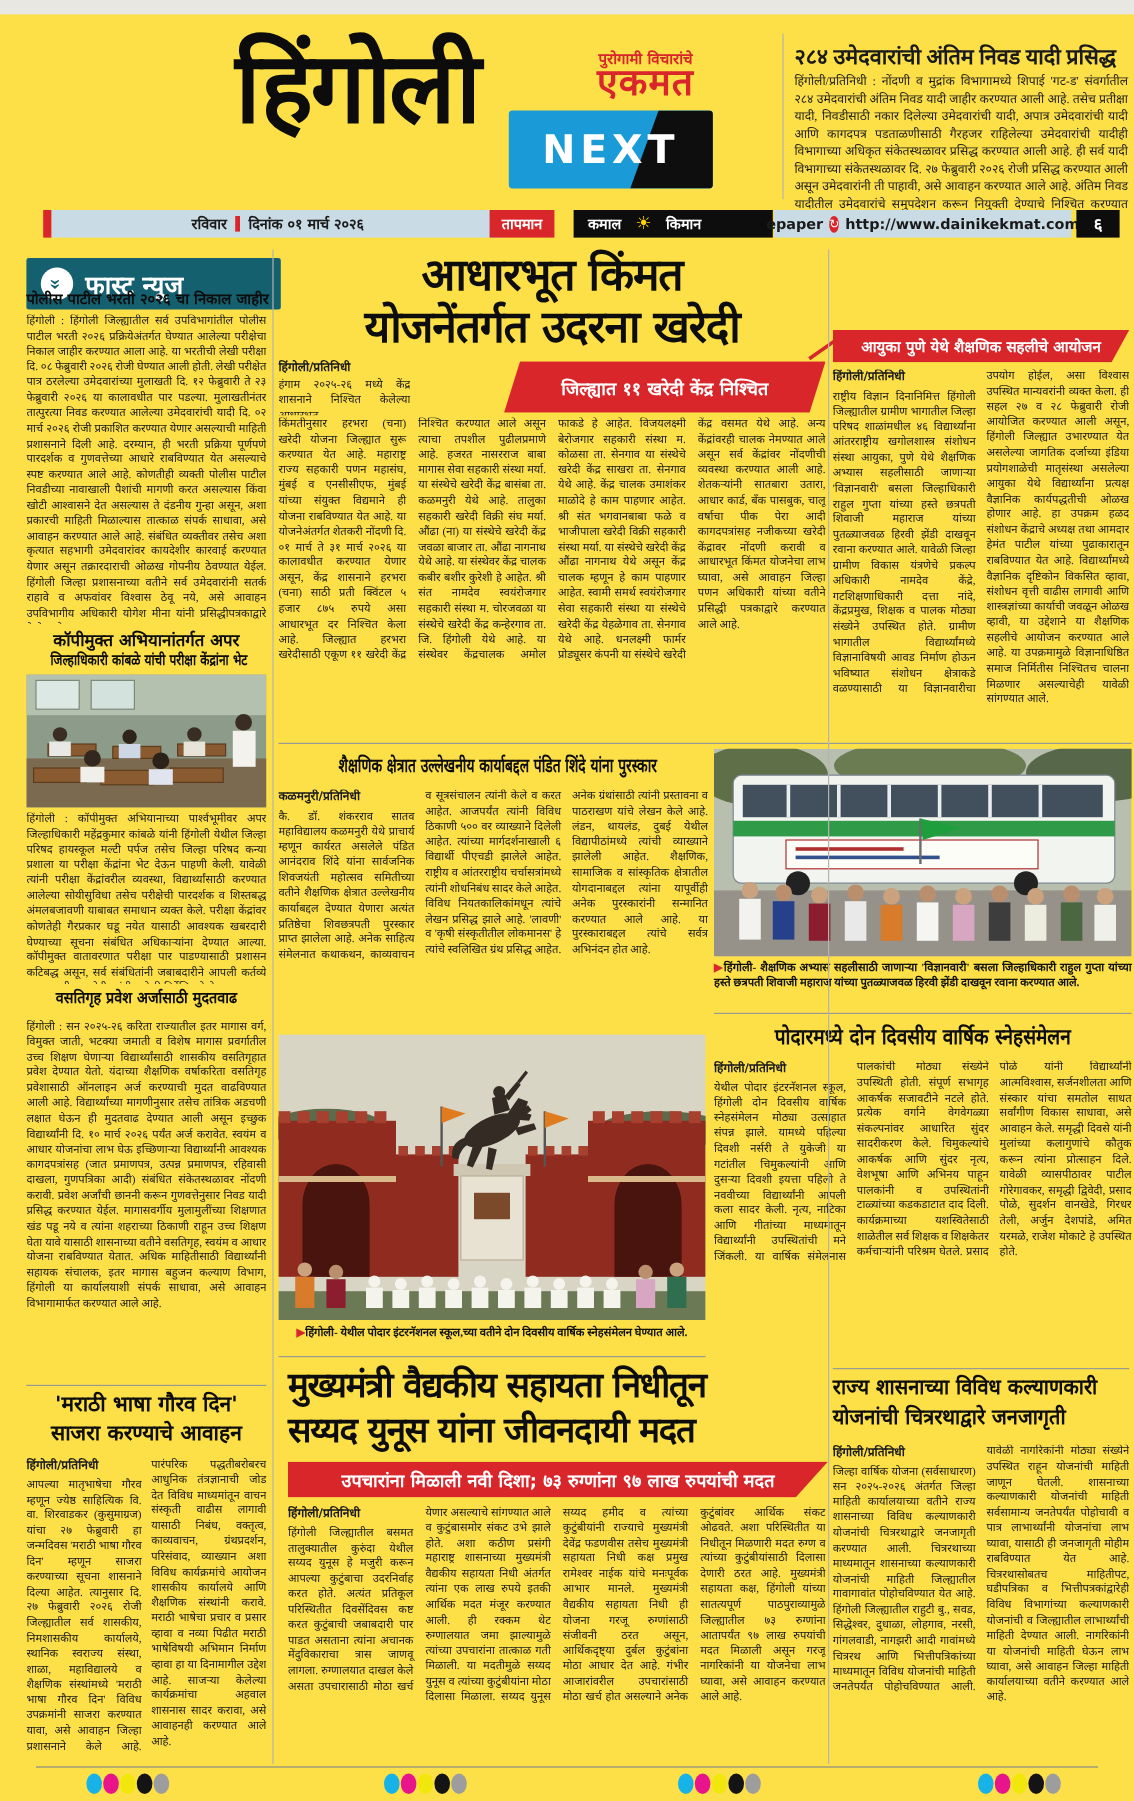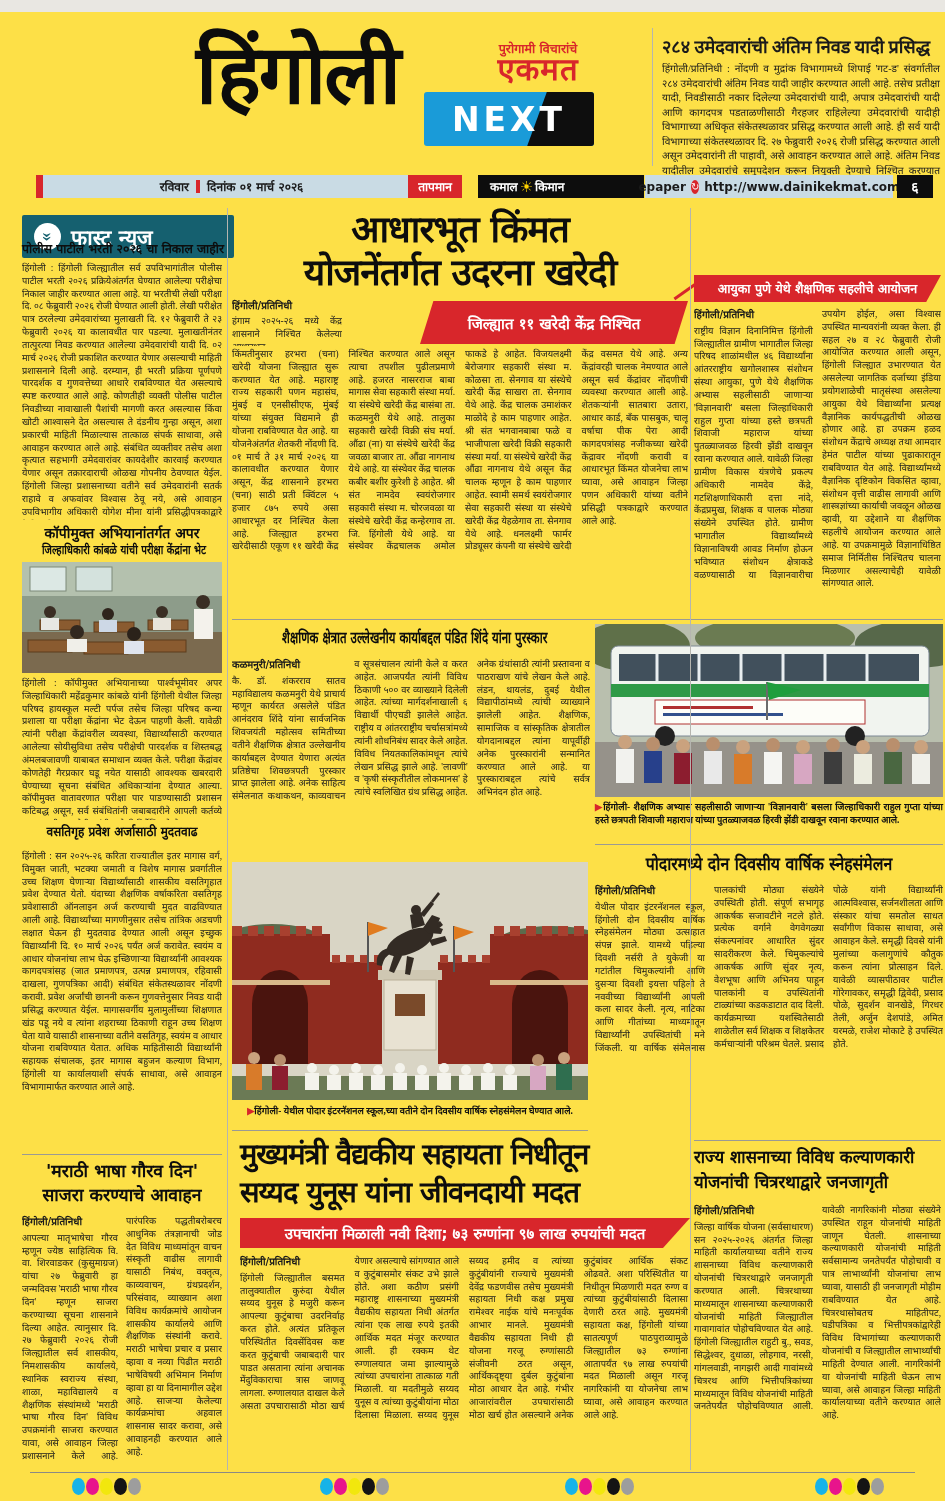--- a/index.html
+++ b/index.html
@@ -14,21 +14,21 @@
   .brand{font-family:"DejaVu Sans",sans-serif;color:#d8262b;font-weight:800;font-size:31px;text-align:center;line-height:1;letter-spacing:1px;}
   .next-box{background:#1a9bd8;border-radius:3px;overflow:hidden;display:flex;align-items:center;justify-content:center;}
   .next-box::after{content:"";position:absolute;right:-14px;top:0;bottom:0;width:42%;background:#0e0e0e;transform:skewX(-20deg);}
   .next-txt{position:relative;z-index:2;color:#fff;font-family:"DejaVu Sans",sans-serif;font-weight:800;font-size:33px;letter-spacing:4px;}
   
   .notice-h{font-weight:700;font-size:18px;margin-bottom:4px;}
   .notice-b{font-size:10.2px;line-height:1.43;text-align:justify;}
   
   .datebar-bg{background:#c9dbe4;}
   .db-txt{font-family:"DejaVu Sans",sans-serif;font-weight:700;font-size:12px;}
-  .blackbar{background:#0d0d0d;color:#fff;display:flex;align-items:center;gap:2px;padding:0 12px;}
+  .blackbar{background:#0d0d0d;color:#fff;display:flex;align-items:center;gap:12px;padding:0 12px;}
   .redbox{background:#d8262b;color:#fff;display:flex;align-items:center;justify-content:center;}
   
   .fastnews{background:#15606f;color:#fff;display:flex;align-items:center;gap:10px;padding:0 12px;border-radius:2px;}
   .fastnews .lbl{font-family:"DejaVu Sans",sans-serif;font-weight:800;font-size:21px;}
   .fn-icon{width:27px;height:27px;border-radius:50%;background:#fff;color:#15606f;display:flex;align-items:center;justify-content:center;
            font-weight:800;font-size:18px;}
   .fn-icon span{transform:rotate(90deg);display:block;line-height:1;}
   .ribbon{background:#d8262b;color:#fff;display:flex;align-items:center;justify-content:center;
           font-family:"DejaVu Sans",sans-serif;font-weight:700;}
   
@@ -45,21 +45,21 @@
   .dc{background:#17b3e8;} .dm{background:#e8148c;} .dy{background:#f2e70d;} .dk{background:#141414;} .dg{background:#9d9d9d;}
 </style>
 </head>
 <body>
 
 <div class="page">
 
   <div class="abs city" style="left:196px;top:20px;width:240px;">हिंगोली</div>
   <div class="abs tagline" style="left:478px;top:28px;width:120px;">पुरोगामी विचारांचे</div>
   <div class="abs brand" style="left:476px;top:42px;width:124px;">एकमत</div>
-  <div class="abs next-box" style="left:424px;top:80px;width:170px;height:54px;">
+  <div class="abs next-box" style="left:424px;top:80px;width:170px;height:65px;">
     <span class="next-txt">NEXT</span>
   </div>
   <div class="rule-v" style="left:652px;top:16px;height:138px;"></div>
 
   <div class="abs" style="left:662px;top:22px;width:278px;">
     <div class="notice-h">२८४ उमेदवारांची अंतिम निवड यादी प्रसिद्ध</div>
     <div class="notice-b">हिंगोली/प्रतिनिधी : नोंदणी व मुद्रांक विभागामध्ये शिपाई 'गट-ड' संवर्गातील २८४ उमेदवारांची अंतिम निवड यादी जाहीर करण्यात आली आहे. तसेच प्रतीक्षा यादी, निवडीसाठी नकार दिलेल्या उमेदवारांची यादी, अपात्र उमेदवारांची यादी आणि कागदपत्र पडताळणीसाठी गैरहजर राहिलेल्या उमेदवारांची यादीही विभागाच्या अधिकृत संकेतस्थळावर प्रसिद्ध करण्यात आली आहे. ही सर्व यादी विभागाच्या संकेतस्थळावर दि. २७ फेब्रुवारी २०२६ रोजी प्रसिद्ध करण्यात आली असून उमेदवारांनी ती पाहावी, असे आवाहन करण्यात आले आहे. अंतिम निवड यादीतील उमेदवारांचे समुपदेशन करून नियुक्ती देण्याचे निश्चित करण्यात आले आहे.</div>
   </div>
 
   <div class="abs" style="left:36px;top:163px;width:7px;height:23px;background:#d8262b;"></div>

